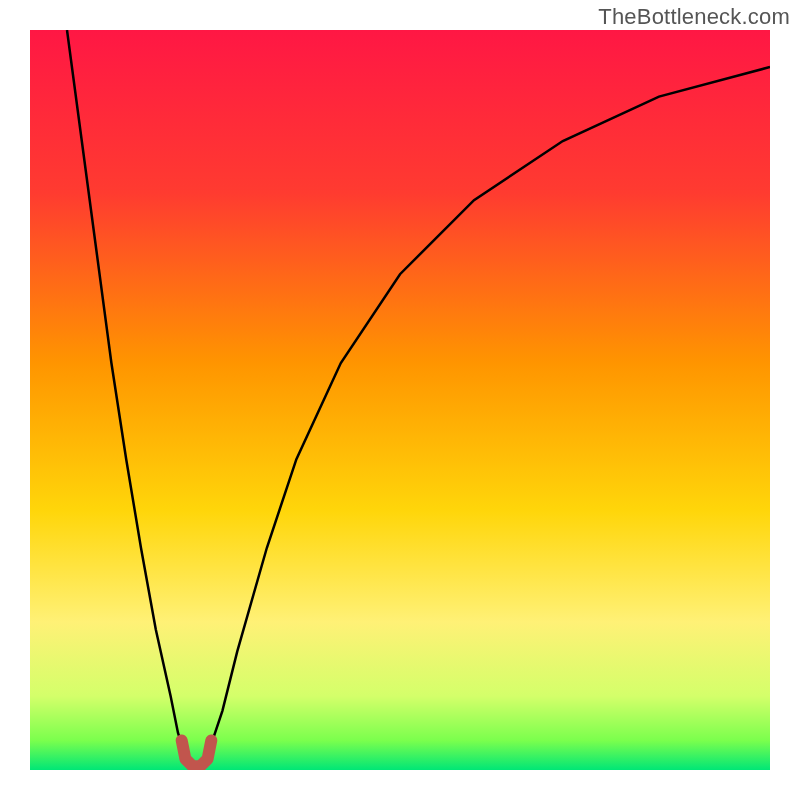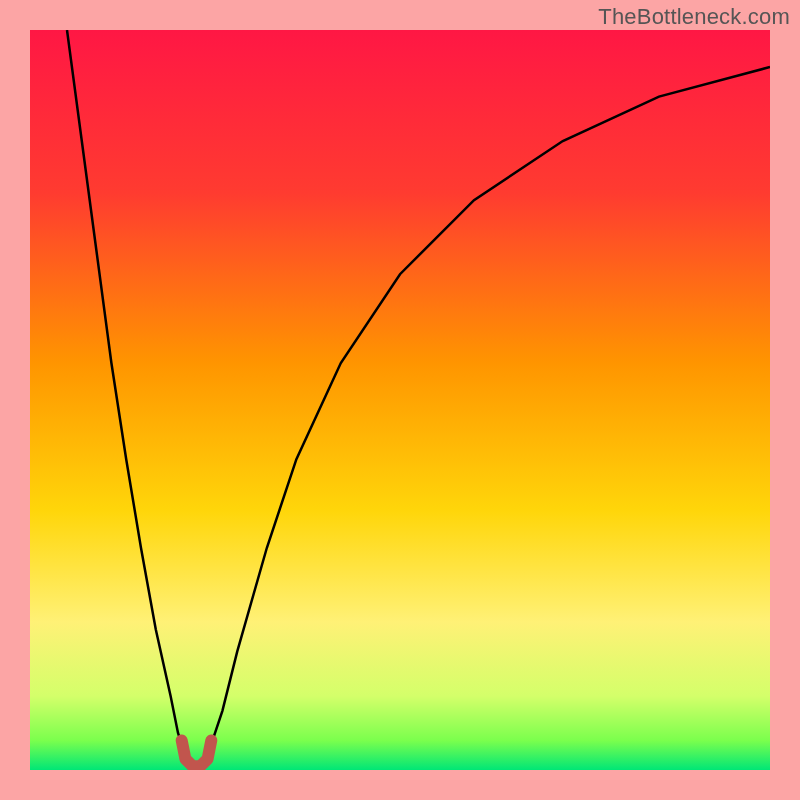--- a/index.html
+++ b/index.html
@@ -9,21 +9,21 @@
     height: 800px;
     overflow: hidden;
     background: #000;
     font-family: Arial, Helvetica, sans-serif;
   }
   .frame {
     position: absolute;
     top: 0; left: 0;
     width: 800px;
     height: 800px;
-    background: #fca5a5;
+    background: #ffffff;
     text-align: right;
   }
   .plot {
     position: absolute;
     top: 30px;
     left: 30px;
     width: 740px;
     height: 740px;
     overflow: hidden;
   }

